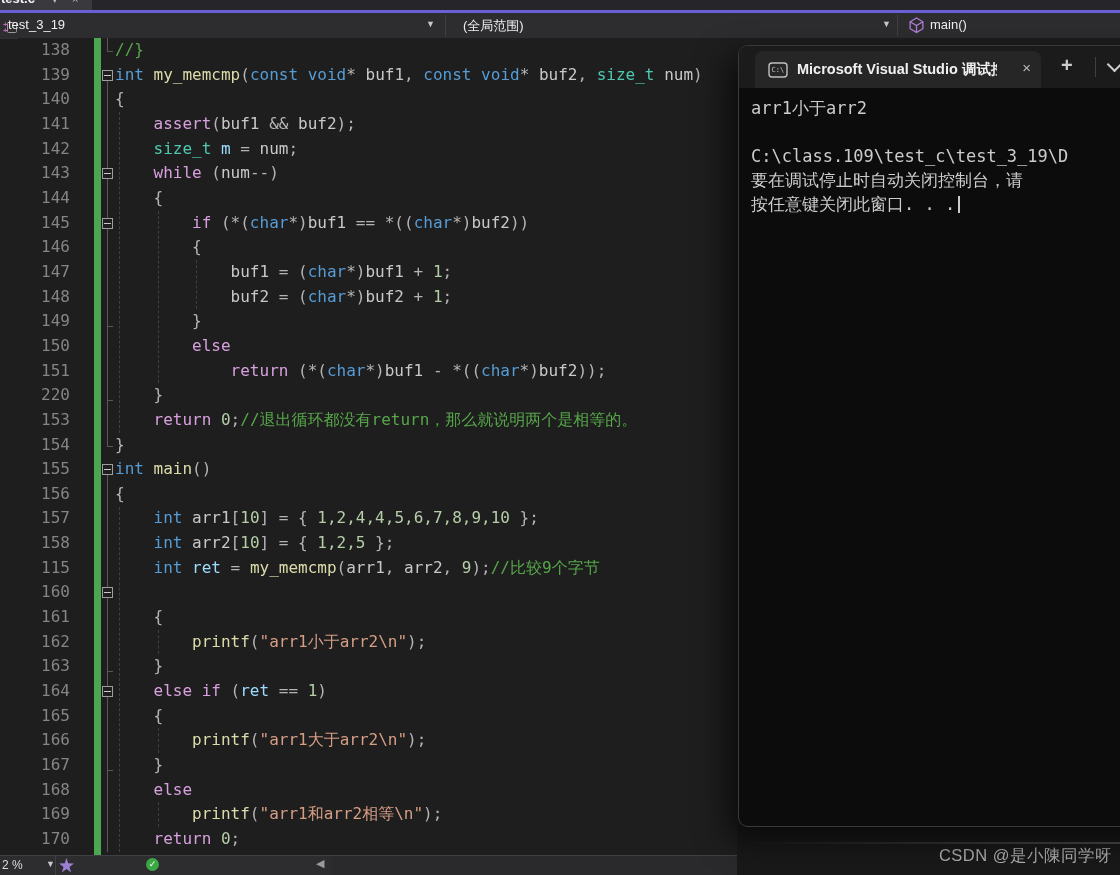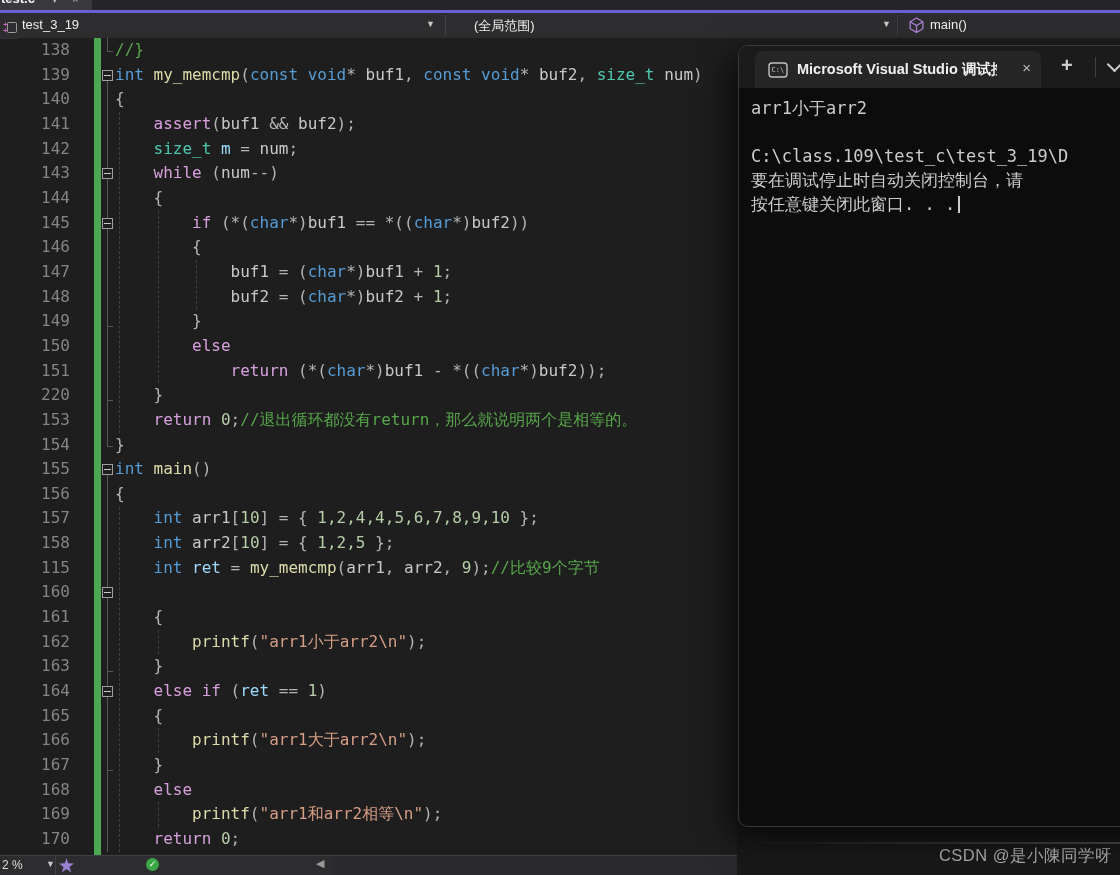--- a/index.html
+++ b/index.html
@@ -83,24 +83,24 @@
 <div class="abs" id="accent-line" style="background: rgb(107, 95, 214);"></div>
 
 <div class="abs" id="navbar">
   <span class="abs" style="left:3px;top:4px;">
     <svg class="icn-svg" width="16" height="16" viewBox="0 0 16 16">
       <rect x="4.5" y="3.5" width="9" height="10" rx="1" fill="none" stroke="#9A9A9A"></rect>
       <text x="0" y="8" font-size="8" fill="#C563BD" font-weight="bold">+</text>
       <text x="0" y="14" font-size="8" fill="#C563BD" font-weight="bold">+</text>
     </svg>
   </span>
-  <span class="combo-txt" style="left:22px;">test_3_19</span>
+  <span class="combo-txt" style="left:8px;">test_3_19</span>
   <span class="caret" style="left:426px;">▼</span>
   <span class="vdiv" style="left:445px;"></span>
-  <span class="combo-txt" style="left:474px;">(全局范围)</span>
+  <span class="combo-txt" style="left:463px;">(全局范围)</span>
   <span class="caret" style="left:882px;">▼</span>
   <span class="vdiv" style="left:897px;"></span>
   <span class="abs" style="left:908px;top:3px;">
     <svg class="icn-svg" width="17" height="17" viewBox="0 0 16 16">
       <path d="M8 1 L14 4.5 L14 11 L8 14.5 L2 11 L2 4.5 Z" fill="none" stroke="#B180D7" stroke-width="1.2"></path>
       <path d="M2 4.5 L8 8 L14 4.5 M8 8 L8 14.5" fill="none" stroke="#B180D7" stroke-width="1.2"></path>
     </svg>
   </span>
   <span class="combo-txt" style="left:930px;">main()</span>
 </div>

